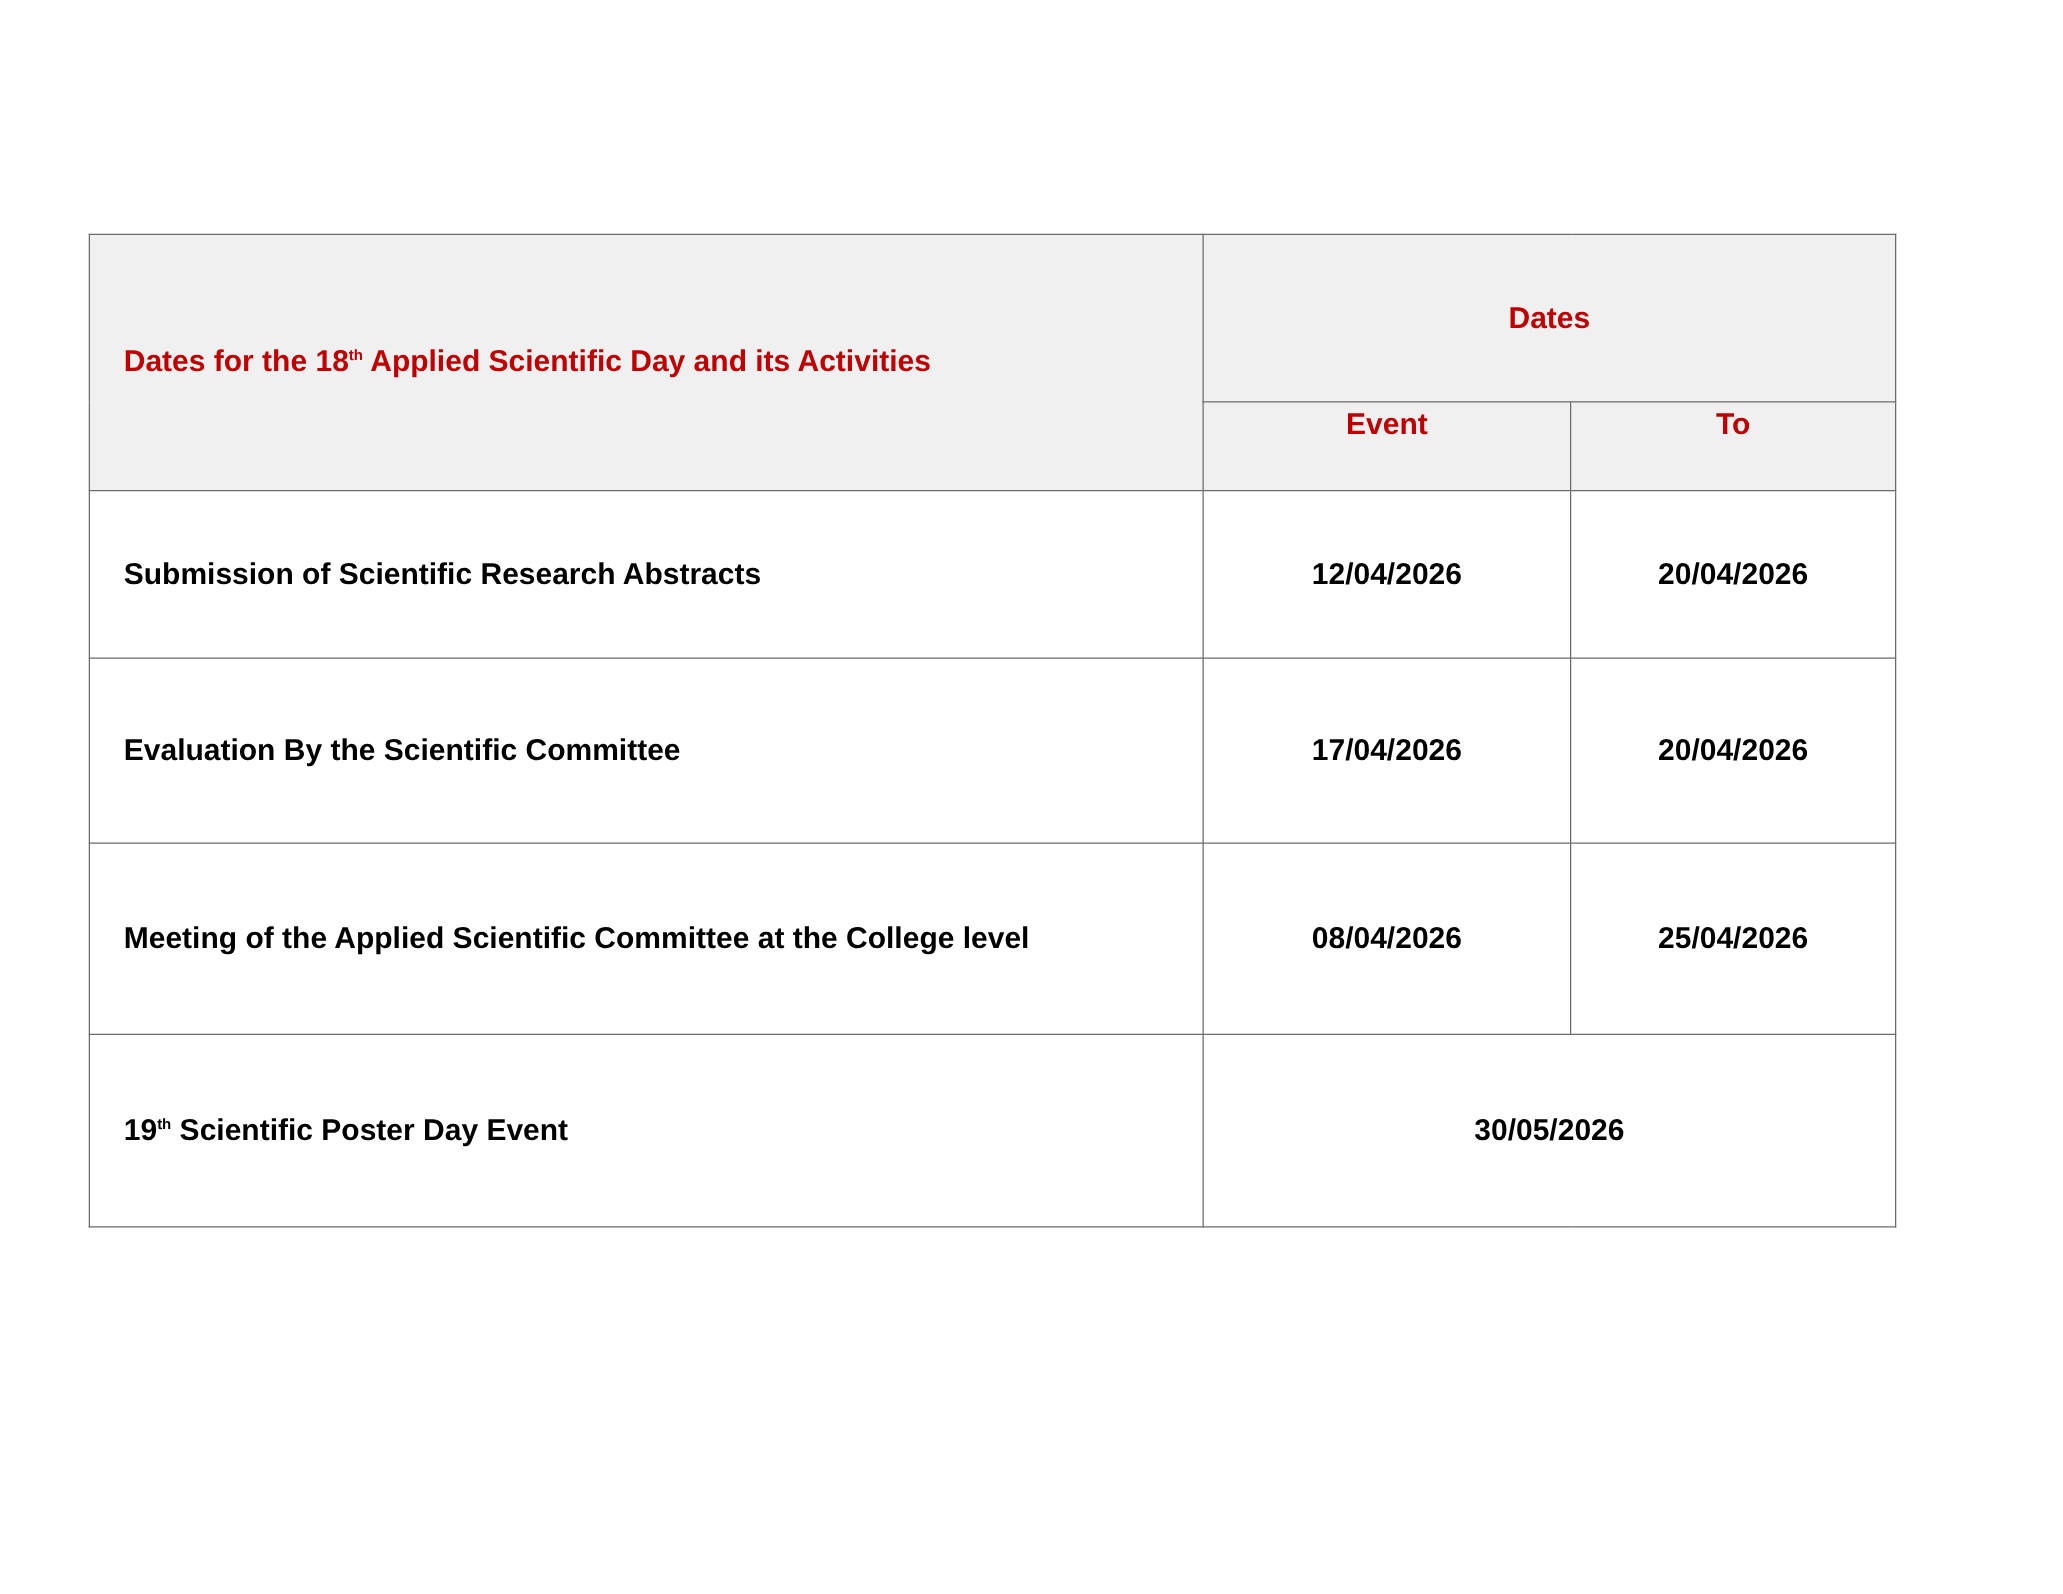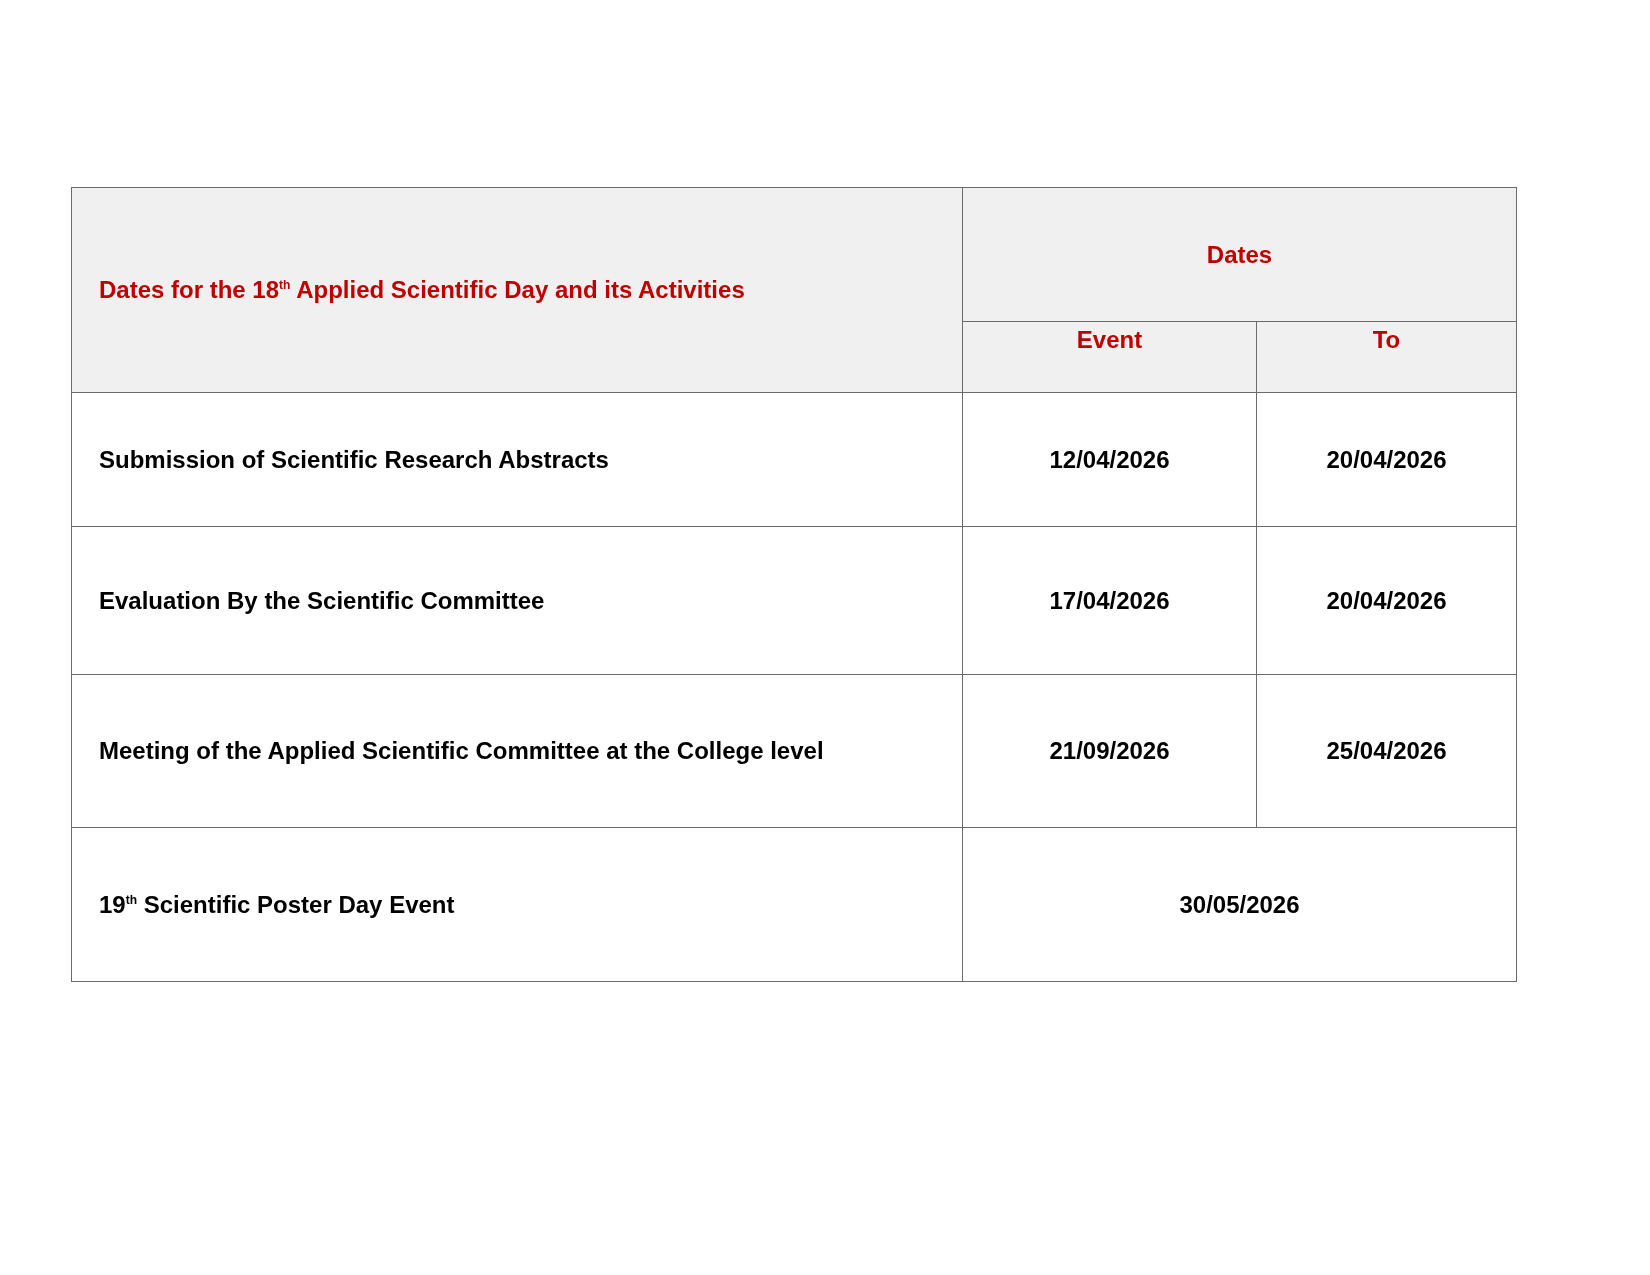--- a/index.html
+++ b/index.html
@@ -90,21 +90,21 @@
     <td class="body-cell date">12/04/2026</td>
     <td class="body-cell date">20/04/2026</td>
   </tr>
   <tr class="r2">
     <td class="body-cell activity">Evaluation By the Scientific Committee</td>
     <td class="body-cell date">17/04/2026</td>
     <td class="body-cell date">20/04/2026</td>
   </tr>
   <tr class="r3">
     <td class="body-cell activity">Meeting of the Applied Scientific Committee at the College level</td>
-    <td class="body-cell date">21/09/2026</td>
+    <td class="body-cell date">08/04/2026</td>
     <td class="body-cell date">25/04/2026</td>
   </tr>
   <tr class="r4">
     <td class="body-cell activity"><span>19</span><sup>th</sup><span> Scientific Poster Day Event</span></td>
     <td class="body-cell date" colspan="2">30/05/2026</td>
   </tr>
 </tbody>
   </table>
 
 </body></html>

